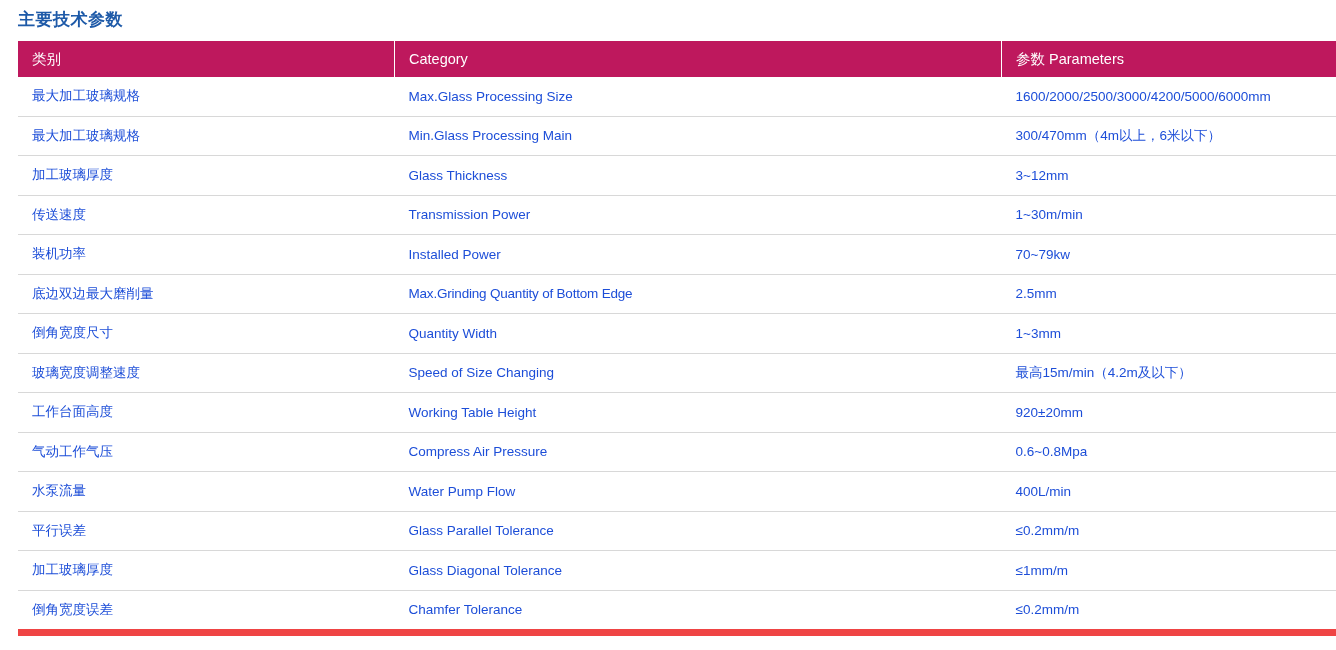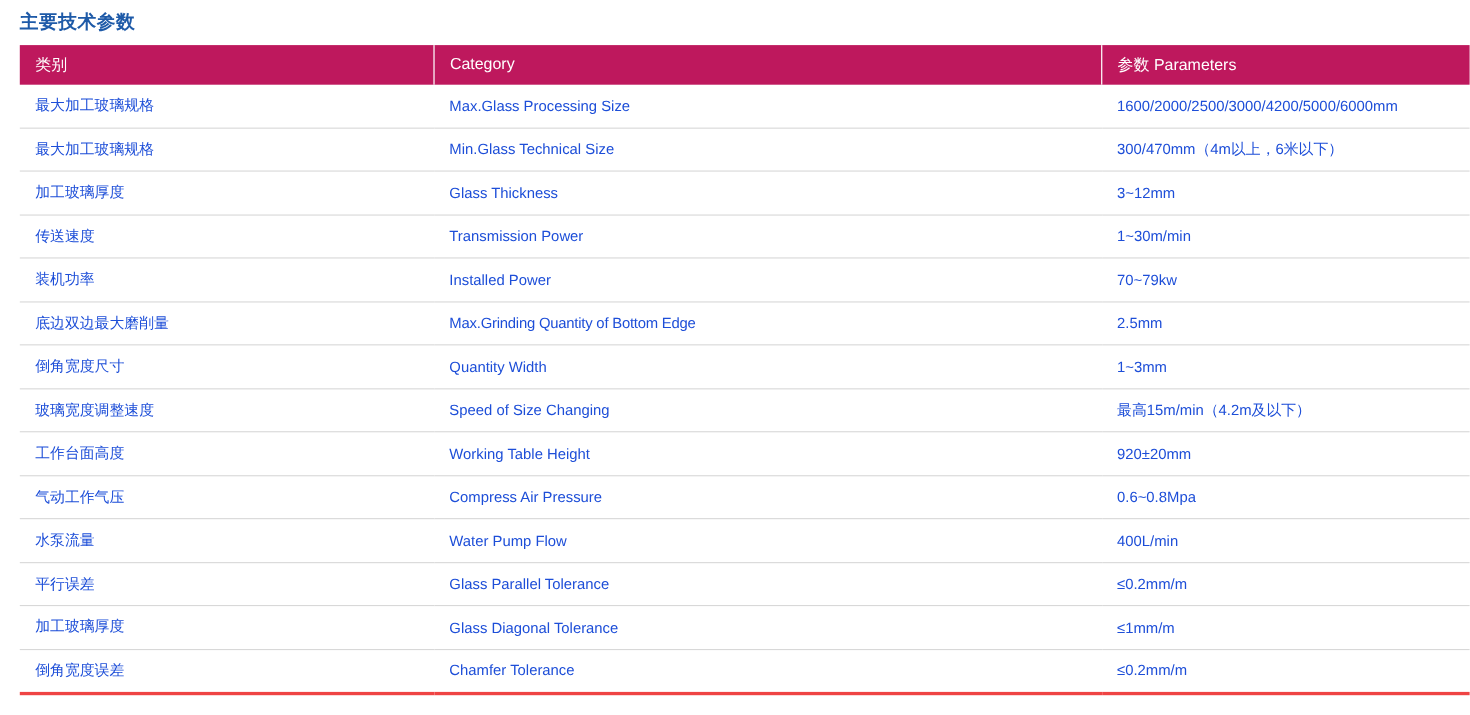--- a/index.html
+++ b/index.html
@@ -64,21 +64,21 @@
     padding: 0 14px;
     font-size: 13.5px;
     color: #1d4ed8;
     border-bottom: 1px solid #d8d8d8;
     vertical-align: middle;
     white-space: nowrap;
     overflow: hidden;
     text-overflow: ellipsis;
   }
   table.spec tbody tr:last-child td {
-    border-bottom: 3px solid #ef4444;
+    border-bottom: 7px solid #ef4444;
   }
   td.col-cn {
     width: 348px;
     font-size: 14px;
     color: #333333;
   }
   td.col-en {
     width: 578px;
     font-size: 13px;
     color: #3d3d3d;
@@ -113,21 +113,21 @@
       </tr>
     </thead>
     <tbody>
       <tr>
         <td class="col-cn">最大加工玻璃规格</td>
         <td class="col-en">Max.Glass Processing Size</td>
         <td class="col-val">1600/2000/2500/3000/4200/5000/6000mm</td>
       </tr>
       <tr>
         <td class="col-cn">最大加工玻璃规格</td>
-        <td class="col-en">Min.Glass Technical Size</td>
+        <td class="col-en">Min.Glass Processing Main</td>
         <td class="col-val">300/470mm（4m以上，6米以下）</td>
       </tr>
       <tr>
         <td class="col-cn">加工玻璃厚度</td>
         <td class="col-en">Glass Thickness</td>
         <td class="col-val">3~12mm</td>
       </tr>
       <tr>
         <td class="col-cn">传送速度</td>
         <td class="col-en">Transmission Power</td>

